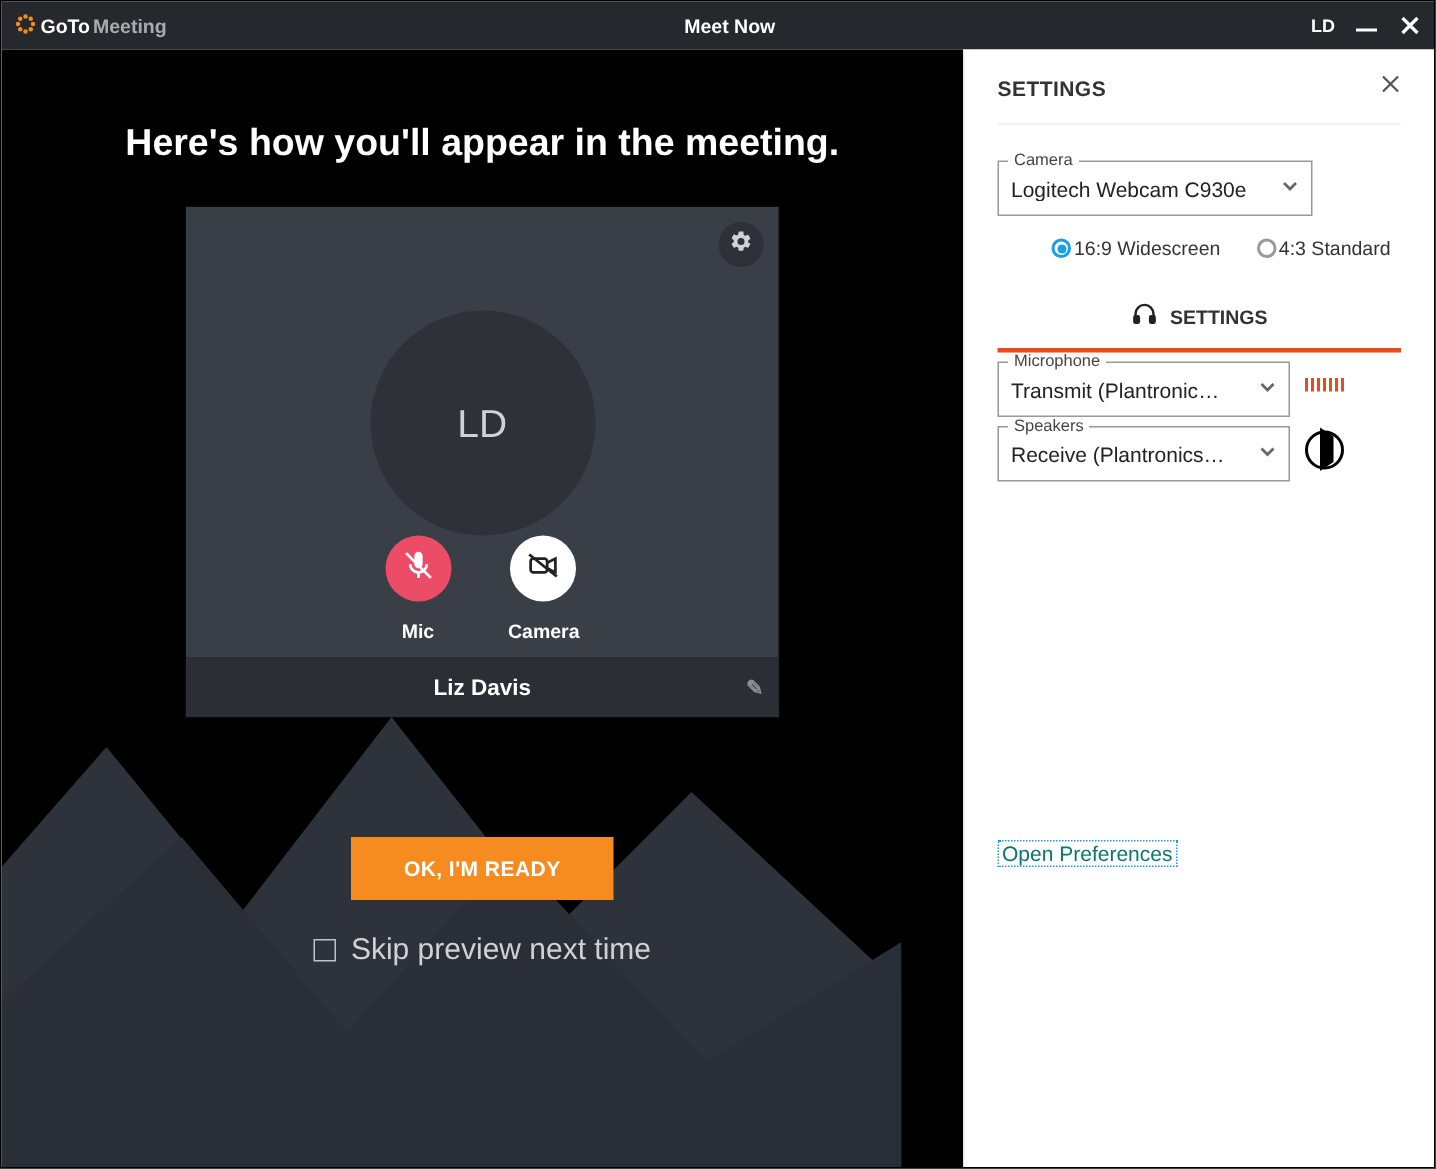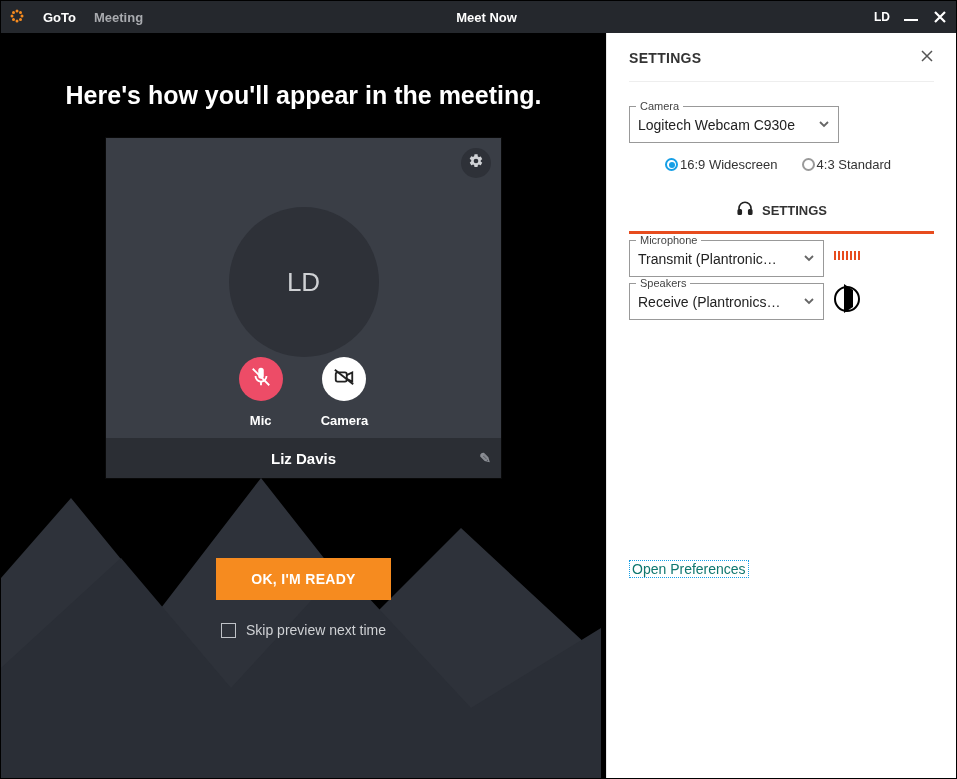--- a/index.html
+++ b/index.html
@@ -9,21 +9,21 @@
       box-shadow: 4px 4px 6px rgba(0,0,0,.35);
       display: flex; flex-direction: column;
       border: 1px solid #000;
     }
     
     .titlebar {
       height: 32px; background: #25282d; color: #cfd1d4;
       display: flex; align-items: center; padding: 0 8px; font-size: 13px;
       position: relative;
     }
-    .brand { display: flex; align-items: center; gap: 18px; font-weight: 700; }
+    .brand { display: flex; align-items: center; gap: 2px; font-weight: 700; }
     .brand-goto { color: #fff; }
     .brand-meeting { color: #a9abaf; font-weight: 600; }
     .title-center {
       position: absolute; left: 16px; right: 0; text-align: center;
       font-weight: 700; color: #fff; pointer-events: none;
     }
     .title-right { margin-left: auto; display: flex; align-items: center; gap: 14px; font-weight: 700; }
     .title-initials { color: #fff; font-size: 12px; }
     .win-btn { color: #fff; cursor: pointer; display: inline-flex; }
     .win-min { width: 14px; height: 2px; background: #fff; margin-top: 6px; }
@@ -77,29 +77,29 @@
       justify-content: center; position: relative; font-weight: 700; font-size: 15px;
     }
     .edit-pen { position: absolute; right: 10px; color: #8b8e94; cursor: pointer; font-size: 14px; }
     .ready-btn {
       display: block; width: 175px; height: 42px; margin: 80px auto 0;
       background: #f68b1f; border: none; color: #fff; font-size: 14px;
       font-weight: 700; letter-spacing: .3px; cursor: pointer;
     }
     .skip-row {
       display: flex; align-items: center; justify-content: center; gap: 10px;
-      margin-top: 22px; font-size: 14px; color: #cfd1d4; cursor: pointer;
+      margin-top: 22px; font-size: 20px; color: #cfd1d4; cursor: pointer;
     }
     .skip-box {
       width: 15px; height: 15px; border: 1.5px solid #bfc2c7;
     }
 
     
     .right {
-      width: 350px; background: #fff; color: #333; padding: 16px 22px 22px 22px;
+      width: 314px; background: #fff; color: #333; padding: 16px 22px 22px 22px;
       display: flex; flex-direction: column; position: relative;
       border-left: 1px solid #e7e7e7;
     }
     .panel-head {
       display: flex; align-items: center; justify-content: space-between;
       padding-bottom: 14px; border-bottom: 1px solid #eee;
       margin-bottom: 18px;
     }
     .panel-title { font-weight: 700; font-size: 14px; letter-spacing: .3px; color: #333; }
     .panel-close { color: #444; cursor: pointer; }

